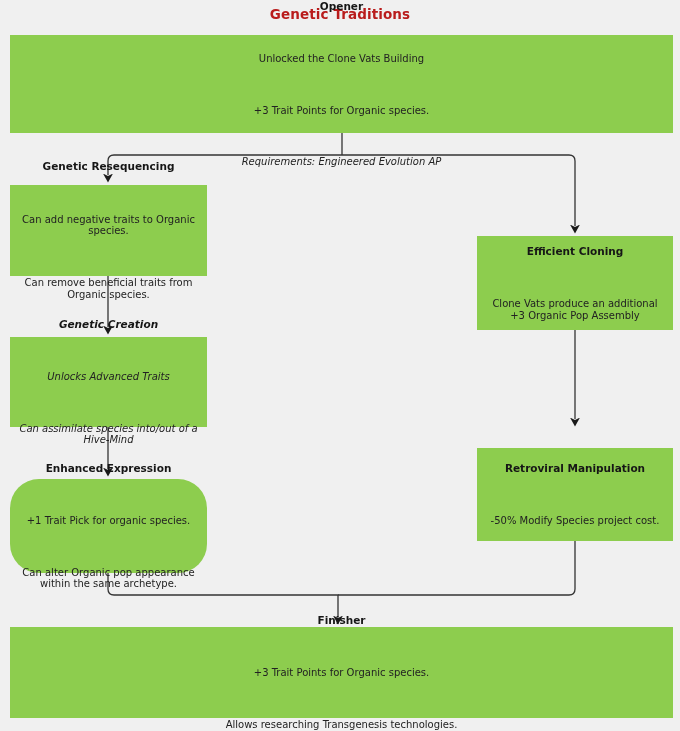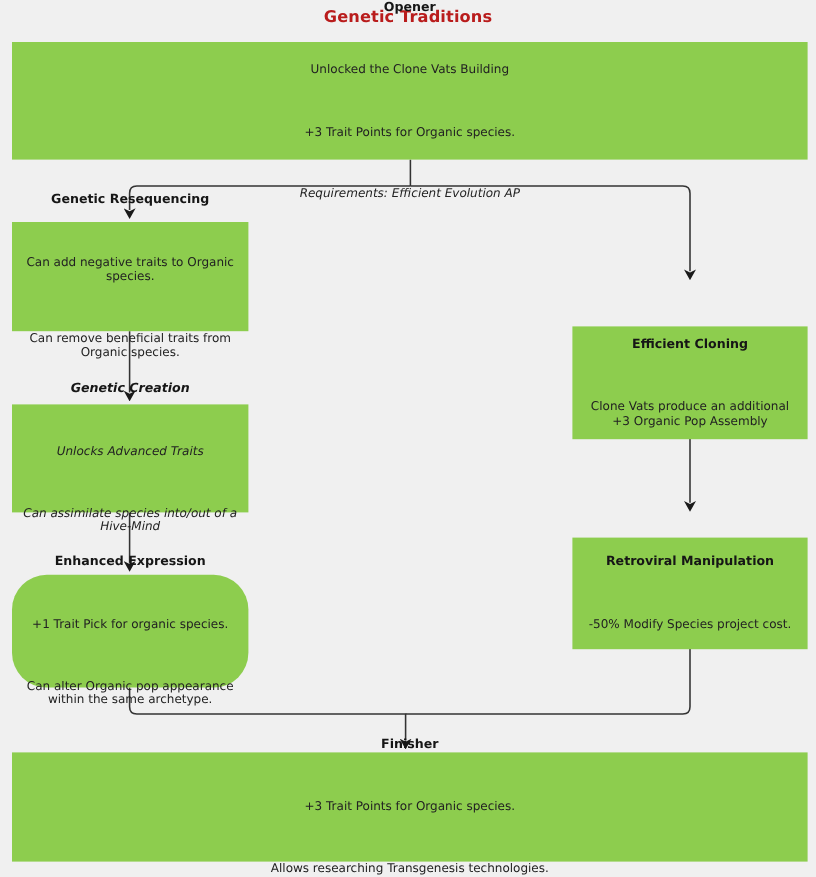--- a/index.html
+++ b/index.html
@@ -57,21 +57,21 @@
     color: #222222;
   }
   .node .node-line.italic {
     font-style: italic;
   }
   
   #node-opener      { left: 10px;  top: 35px;  width: 663px; height: 98px; }
   #node-resequencing{ left: 10px;  top: 185px; width: 197px; height: 91px; }
   #node-creation    { left: 10px;  top: 337px; width: 197px; height: 90px; font-style: italic; }
   #node-expression  { left: 10px;  top: 479px; width: 197px; height: 94px; border-radius: 29px; }
-  #node-cloning     { left: 477px; top: 236px; width: 196px; height: 94px; margin-top: 36px; }
+  #node-cloning     { left: 477px; top: 236px; width: 196px; height: 94px; }
   #node-retroviral  { left: 477px; top: 448px; width: 196px; height: 93px; }
   #node-finisher    { left: 10px;  top: 627px; width: 663px; height: 91px; }
 
   .edge-layer {
     position: absolute;
     left: 0; top: 0;
     width: 680px;
     height: 731px;
     pointer-events: none;
   }
@@ -104,21 +104,21 @@
 
     <path d="M 108,573 L 108,589 Q 108,595 114,595 L 338,595 L 338,617" fill="none" stroke="#333333" stroke-width="1.3" marker-end="url(#arrowhead)"></path>
 
     <path d="M 575,522 L 575,589 Q 575,595 569,595 L 338,595" fill="none" stroke="#333333" stroke-width="1.3"></path>
   </svg>
 
   <div class="node" id="node-opener">
     <div class="node-title">Opener</div>
     <div class="node-line">Unlocked the Clone Vats Building</div>
     <div class="node-line">+3 Trait Points for Organic species.</div>
-    <div class="node-line italic">Requirements: Efficient Evolution AP</div>
+    <div class="node-line italic">Requirements: Engineered Evolution AP</div>
   </div>
 
   <div class="node" id="node-resequencing">
     <div class="node-title">Genetic Resequencing</div>
     <div class="node-line">Can add negative traits to Organic species.</div>
     <div class="node-line">Can remove beneficial traits from Organic species.</div>
   </div>
 
   <div class="node" id="node-creation">
     <div class="node-title">Genetic Creation</div>

